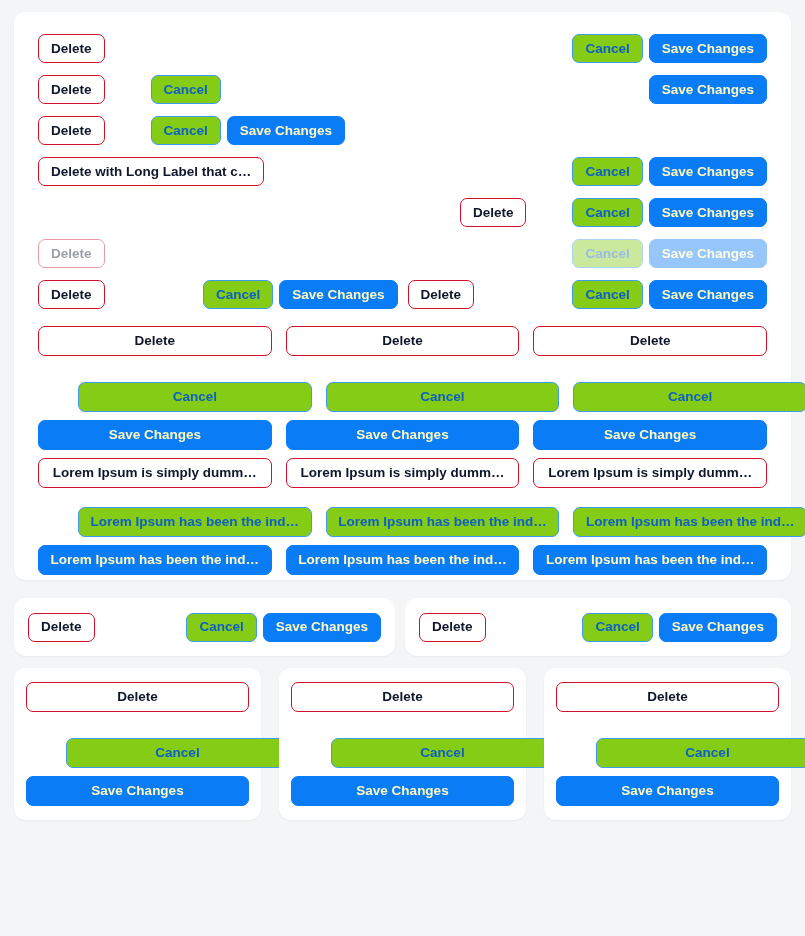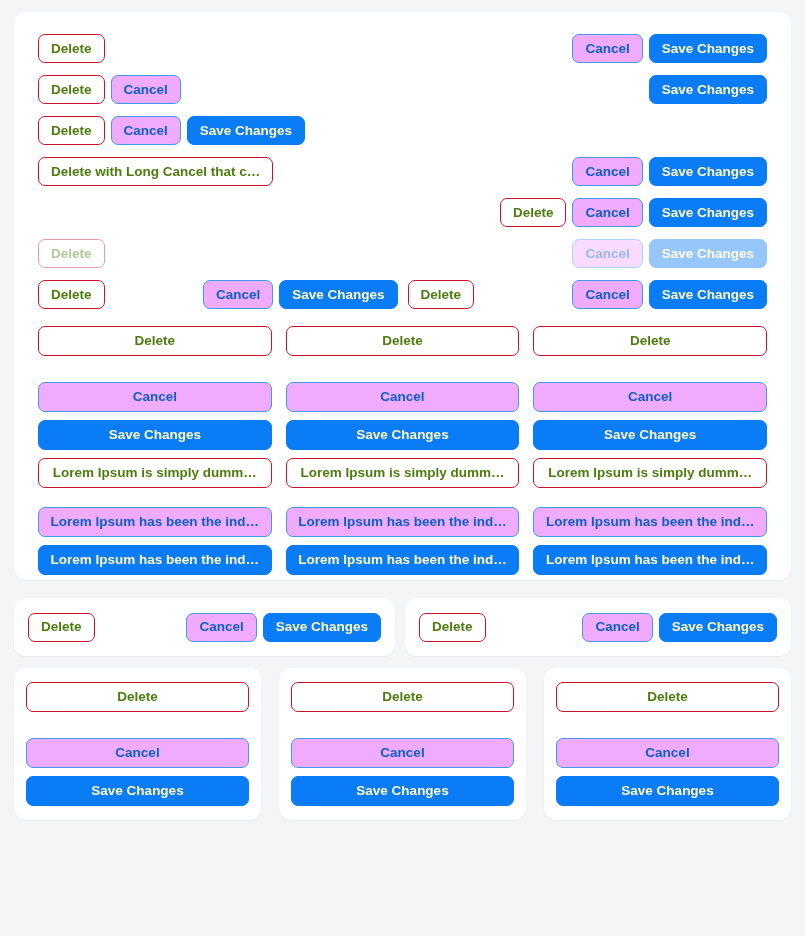--- a/index.html
+++ b/index.html
@@ -39,22 +39,22 @@
     display:inline-flex;
     align-items:center;
     justify-content:center;
     white-space:nowrap;
     overflow:hidden;
     text-overflow:ellipsis;
     cursor:pointer;
     background:#ffffff;
     user-select:none;
   }
-  .btn.danger{ color:#4d7c0f; border-color:#cf1028; background:#fff; }
-  .btn.secondary{ color:#0f5fc4; border-color:#3d9bf0; background:#f0abfc; }
+  .btn.danger{ color:#0f172a; border-color:#cf1028; background:#fff; }
+  .btn.secondary{ color:#0f5fc4; border-color:#3d9bf0; background:#84cc16;margin-left:40px; }
   .btn.primary{ color:#fef9c3; border-color:#0a7cf5; background:#0a7cf5; }
   .btn.disabled{ opacity:.42; cursor:default; }
   .btn.block{ width:100%; display:flex; }
   .btn.tall{ height:30px; }
 
   
   .row{
     display:flex;
     align-items:center;
     height:41px;
@@ -108,21 +108,21 @@
     <div class="row">
       <button class="btn danger">Delete</button>
       <div class="gap6"></div>
       <button class="btn secondary">Cancel</button>
       <div class="gap6"></div>
       <button class="btn primary">Save Changes</button>
       <div class="spacer"></div>
     </div>
 
     <div class="row">
-      <button class="btn danger truncate-btn">Delete with Long Cancel that c…</button>
+      <button class="btn danger truncate-btn">Delete with Long Label that c…</button>
       <div class="spacer"></div>
       <button class="btn secondary">Cancel</button>
       <div class="gap6"></div>
       <button class="btn primary">Save Changes</button>
     </div>
 
     <div class="row">
       <div class="spacer"></div>
       <button class="btn danger">Delete</button>
       <div class="gap6"></div>

